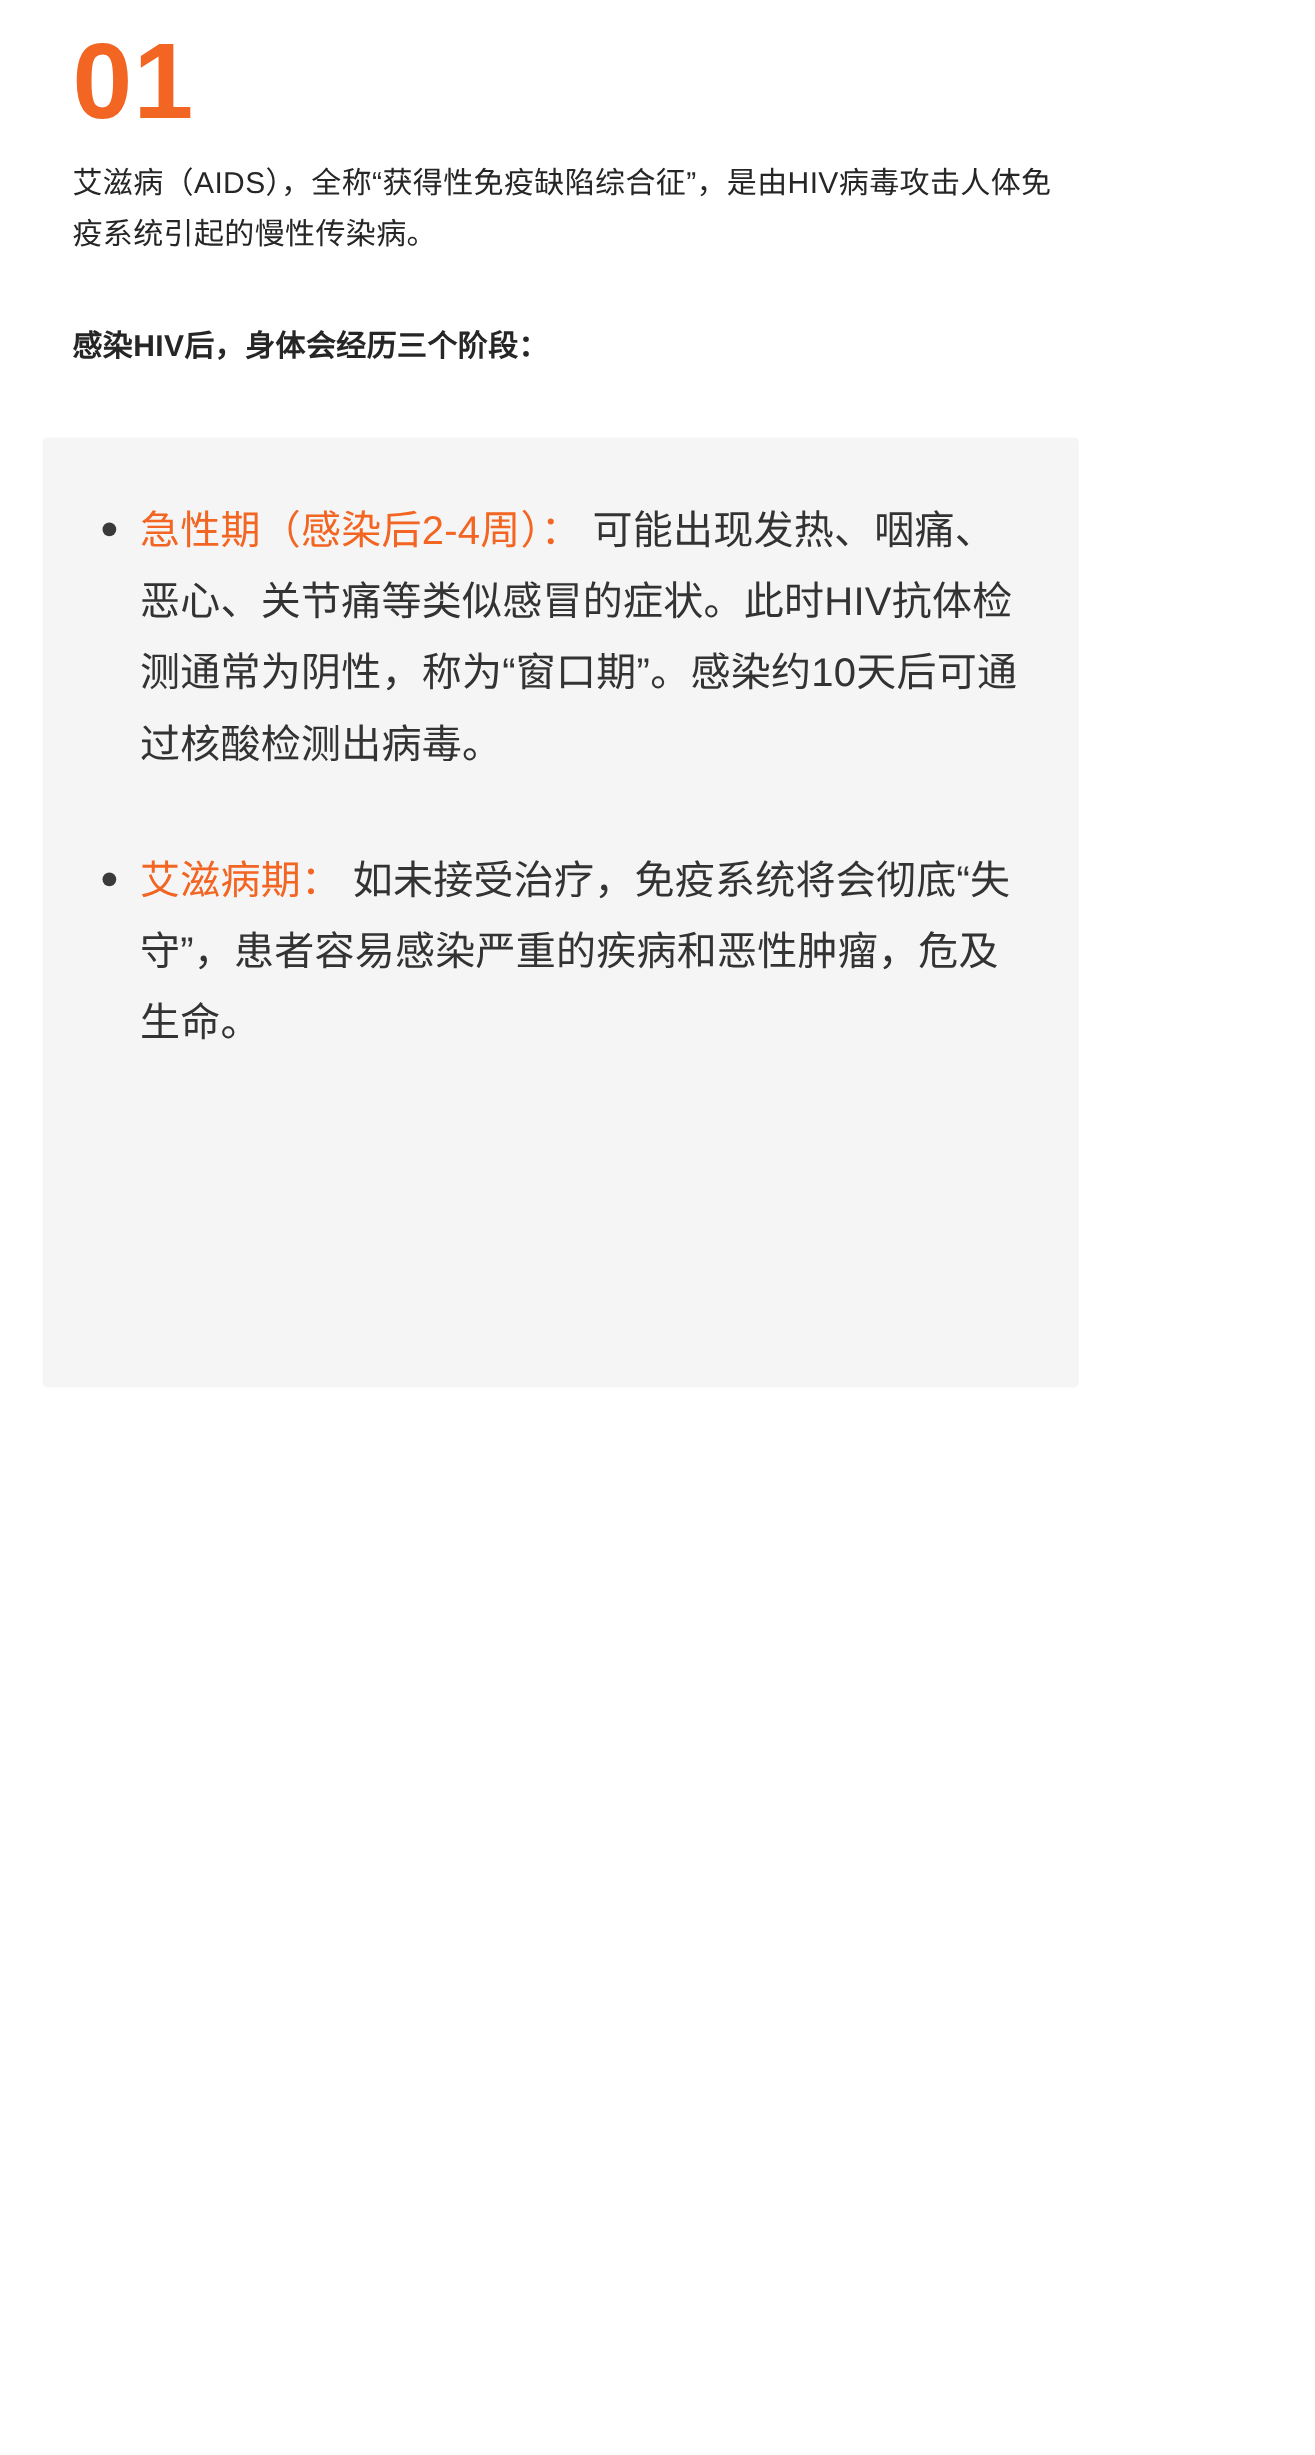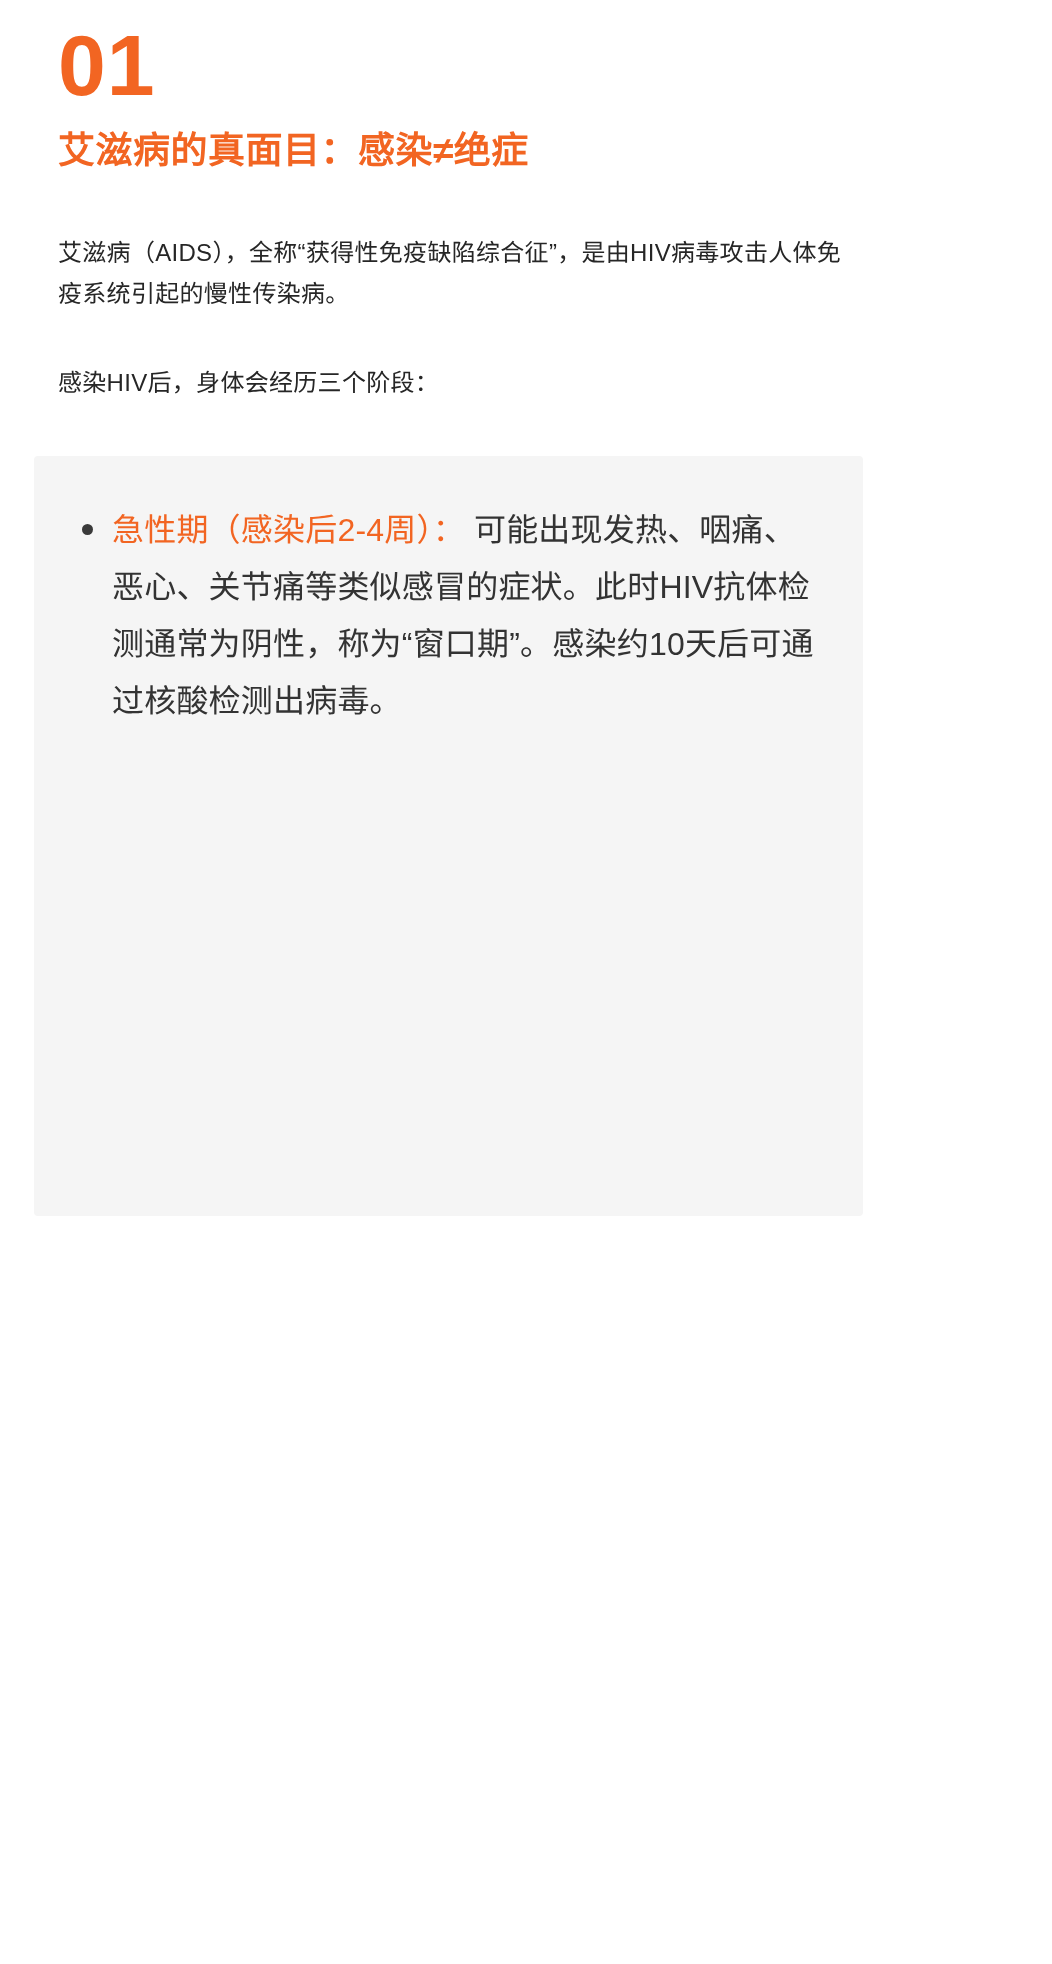--- a/index.html
+++ b/index.html
@@ -39,21 +39,21 @@
     letter-spacing: 0.5px;
   }
   .para {
     font-size: 24px;
     line-height: 1.72;
     color: #262626;
     margin: 0 0 48px 6px;
     letter-spacing: 0.3px;
     max-width: 940px;
   }
-  .para:last-of-type { margin-bottom: 52px; }
+  .para:last-of-type { margin-bottom: 52px; font-weight: bold; }
   .stages-box {
     background: #f5f5f5;
     border-radius: 4px;
     padding: 46px 44px 46px 30px;
     margin: 0 -20px 0 -18px;
     min-height: 760px;
   }
   .stage-list {
     list-style: none;
     margin: 0;
@@ -86,28 +86,32 @@
   }
   .stage-text { color: #333333; }
 </style>
 </head>
 <body>
 
 <div class="page">
 
   <div class="section-number">01</div>
 
-  <h1 class="section-title">艾滋病的真面目：感染≠绝症</h1>
 
   <p class="para">艾滋病（AIDS），全称“获得性免疫缺陷综合征”，是由HIV病毒攻击人体免疫系统引起的慢性传染病。</p>
   <p class="para">感染HIV后，身体会经历三个阶段：</p>
 
   <div class="stages-box">
     <ul class="stage-list">
       <li class="stage-item">
         <span class="bullet"></span>
         <span class="stage-label">急性期（感染后2-4周）：</span>
         <span class="stage-text">可能出现发热、咽痛、恶心、关节痛等类似感冒的症状。此时HIV抗体检测通常为阴性，称为“窗口期”。感染约10天后可通过核酸检测出病毒。</span>
       </li>
+      <li class="stage-item">
+        <span class="bullet"></span>
+        <span class="stage-label">艾滋病期：</span>
+        <span class="stage-text">如未接受治疗，免疫系统将会彻底“失守”，患者容易感染严重的疾病和恶性肿瘤，危及生命。</span>
+      </li>
     </ul>
   </div>
 
 </div>
 
 </body></html>

